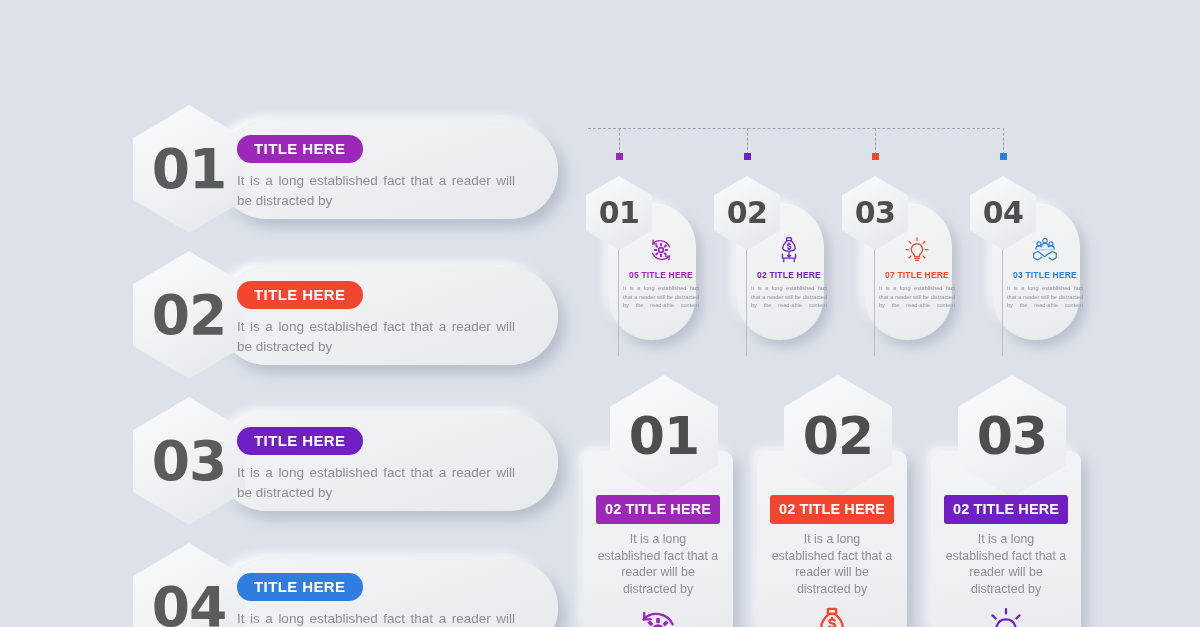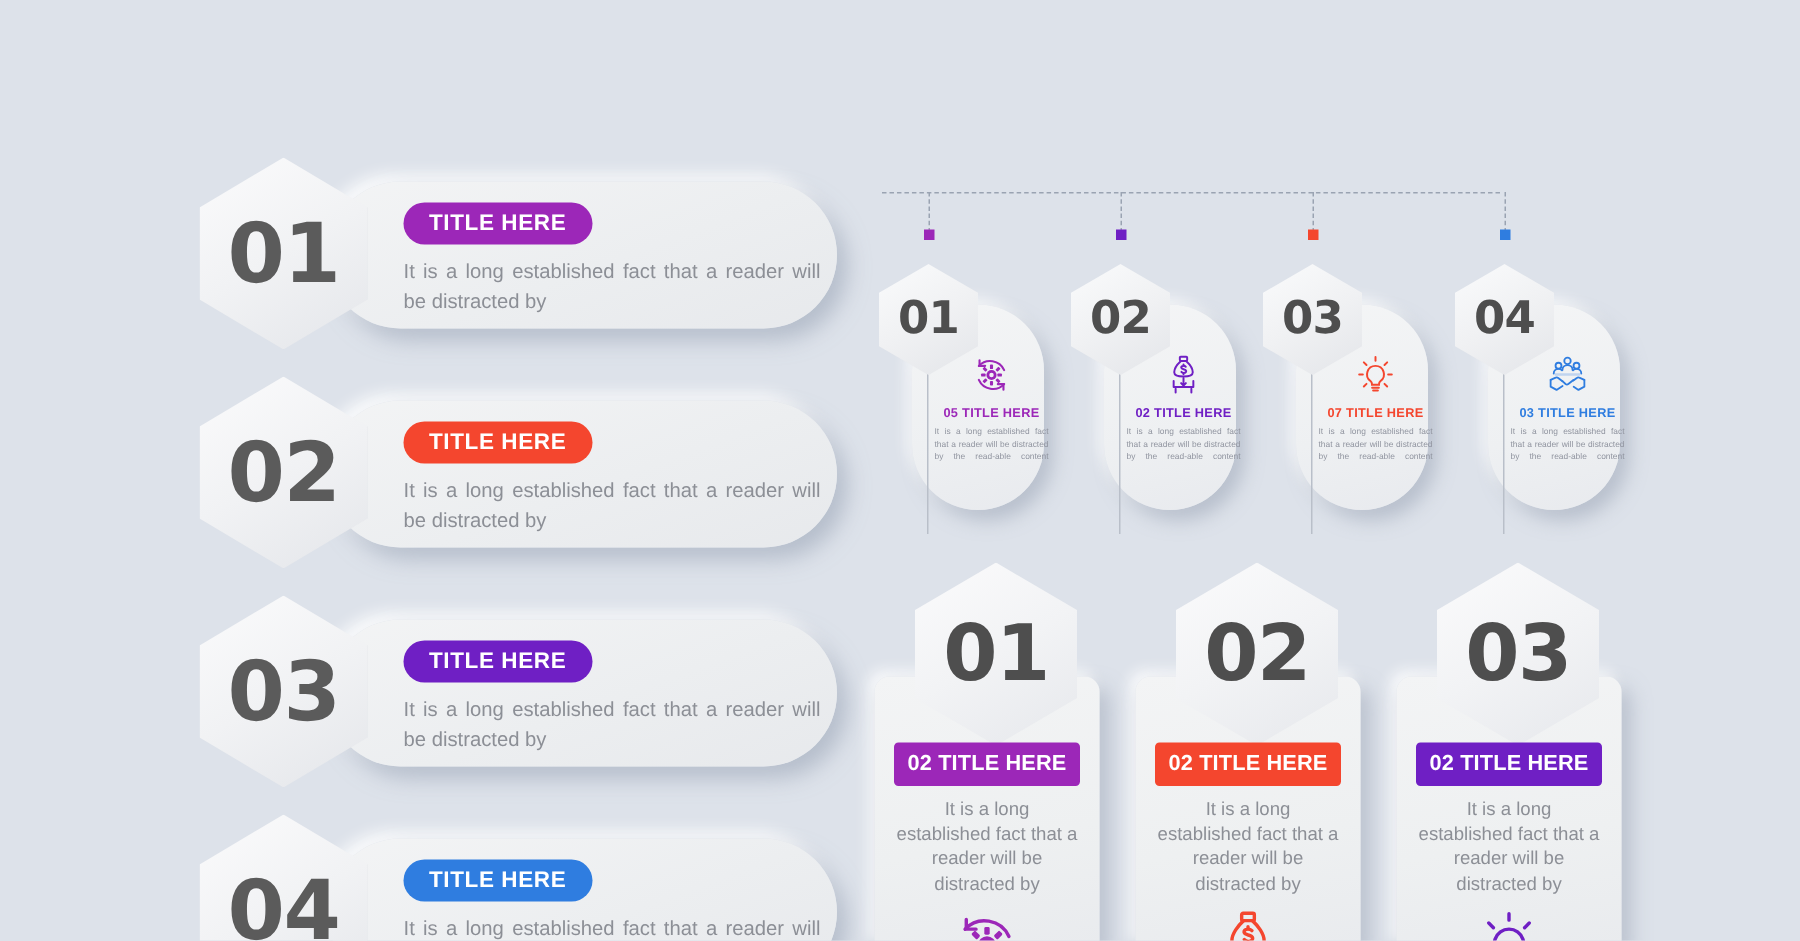--- a/index.html
+++ b/index.html
@@ -44,21 +44,21 @@
   }
   .row-hex-num {
     font-size: 55px;
     font-weight: 700;
     color: #5b5b5b;
     letter-spacing: -1px;
     line-height: 1;
     font-family: "DejaVu Sans", sans-serif;
   }
 
-  .row-content { position: absolute; left: 136px; top: 30px; width: 290px; }
+  .row-content { position: absolute; left: 104px; top: 30px; width: 290px; }
 
   .pill {
     display: inline-block;
     padding: 5px 17px 6px;
     border-radius: 14px;
     color: #fff;
     font-size: 15px;
     font-weight: 700;
     letter-spacing: .4px;
     font-family: "Liberation Sans", sans-serif;

